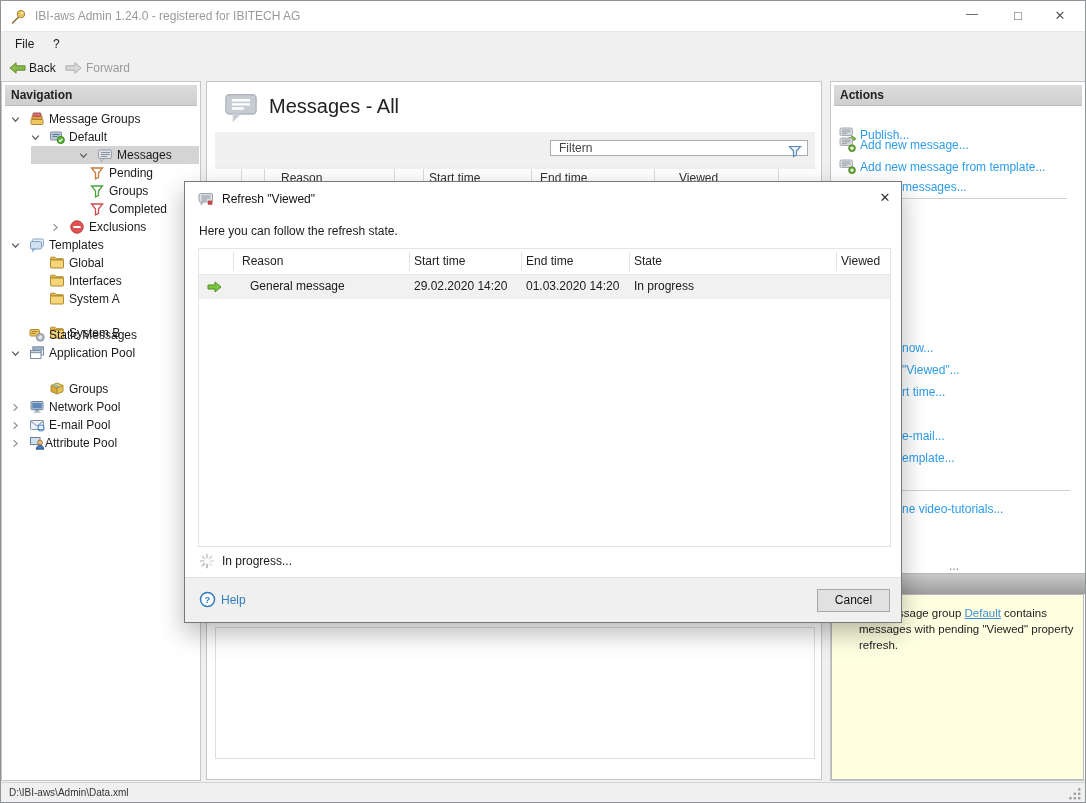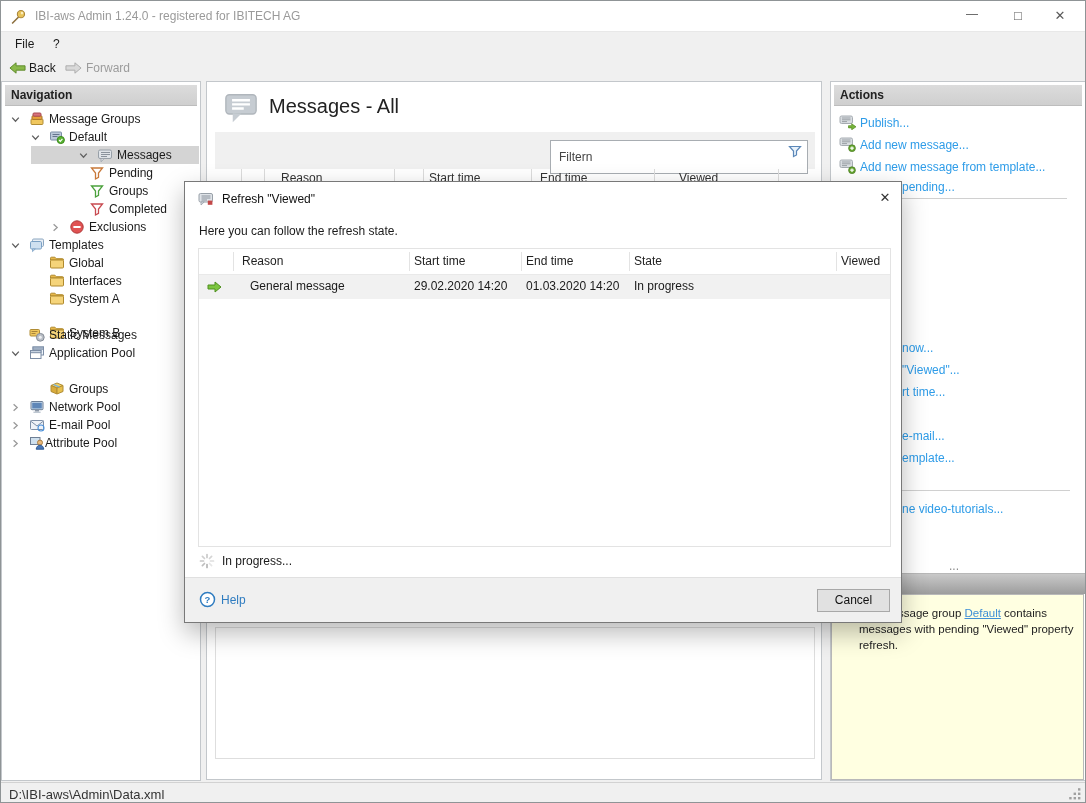--- a/index.html
+++ b/index.html
@@ -35,21 +35,21 @@
   .tree-row{position:absolute;left:1px;right:1px;height:18px;line-height:18px}
   .tree-row.selected{background:#d4d4d4}
   .tree-chev{position:absolute;top:5px;width:9px;height:9px}
   .tree-ico{position:absolute;top:1px;width:16px;height:16px}
   .tree-label{position:absolute;top:0;white-space:nowrap}
 
   
   .main-title{position:absolute;left:62px;top:13px;font-size:20px;color:#222;white-space:nowrap}
   .main-title-icon{position:absolute;left:16px;top:10px;width:36px;height:33px}
   .filter-strip{position:absolute;left:8px;top:50px;width:600px;height:37px;background:#f0f0f0}
-  .filter-input{position:absolute;left:343px;top:58px;width:258px;height:34px;border:1px solid #a8adb2;
+  .filter-input{position:absolute;left:343px;top:58px;width:258px;height:16px;border:1px solid #a8adb2;
       background:#fff;font:12px "Liberation Sans",sans-serif;padding:0 26px 0 8px;color:#a16207}
   .filter-input::placeholder{color:#444;opacity:1}
   .filter-funnel{position:absolute;left:580px;top:61px;width:16px;height:16px}
   .col-label{position:absolute;color:#333;white-space:nowrap}
   .col-sep{position:absolute;width:1px;height:13px;background:#dcdcdc}
   .preview-box{position:absolute;left:8px;top:545px;width:600px;height:132px;border:1px solid #dedede;background:#fff}
 
   
   .action-row{position:absolute;left:0;right:0;height:18px;line-height:18px;white-space:nowrap}
   .action-ico{position:absolute;left:8px;top:1px;width:18px;height:15px}
@@ -82,21 +82,21 @@
   .dlg-spinner{position:absolute;left:14px;top:371px;width:16px;height:16px}
   .dlg-status{position:absolute;left:37px;top:372px}
   .dlg-footer{position:absolute;left:0;right:0;bottom:0;height:45px;background:#f0f0f0;border-top:1px solid #e0e0e0}
   .help-icon{position:absolute;left:14px;top:13px;width:17px;height:17px}
   .help-label{position:absolute;left:36px;top:15px;color:#2f7cc0}
   .cancel-btn{position:absolute;left:632px;top:11px;width:73px;height:23px;background:#e1e1e1;
       border:1px solid #a8a8a8;text-align:center;line-height:21px;color:#111}
 
   
   .statusbar{position:absolute;left:0;top:781px;width:100%;height:22px;background:#f0f0f0;border-top:1px solid #d2d2d2}
-  .status-path{position:absolute;left:8px;top:4px;font-size:13px;color:#333}
+  .status-path{position:absolute;left:8px;top:4px;font-size:10px;color:#333}
   .grip{position:absolute;right:3px;bottom:3px;width:13px;height:13px}
 </style>
 </head>
 <body>
 
 <div class="titlebar">
   <span class="app-icon">
       <svg style="width:100%;height:100%;display:block" viewBox="0 0 16 16">
         <path d="M2 14.5 8.3 8.2" stroke="#8a6d3b" stroke-width="1.4"></path>
         <circle cx="10.3" cy="5.8" r="3.4" fill="#e8c35a" stroke="#a8853a"></circle>
@@ -382,21 +382,21 @@
       <div class="col-sep" style="left: 324px; top: 87px;"></div>
       <div class="col-sep" style="left: 447px; top: 87px;"></div>
       <div class="col-sep" style="left: 571px; top: 87px;"></div>
     </div>
   <div class="preview-box"></div>
 </div>
 
 <div class="panel" style="left:829px;top:80px;width:256px;height:700px">
   <div class="panel-header">Actions</div>
   <div id="actions-list" class="abs" style="left:0;top:0;right:0;bottom:0">
-      <div class="action-row" style="top: 32px; text-decoration: underline;">
+      <div class="action-row" style="top: 44px; text-decoration: underline;">
         <div class="action-ico">
           <svg style="width:100%;height:100%;display:block" viewBox="0 0 18 15">
             <rect x="1" y="1" width="12.5" height="7.5" rx="1.5" fill="#d9dde1" stroke="#a6acb2"></rect>
             <path d="M3 3h8.5M3 4.8h8.5M3 6.6h5" stroke="#9aa0a6"></path>
             <path d="M9.5 10.7h3.2V8.8l4.3 3-4.3 3v-1.9H9.5z" fill="#76b43a" stroke="#538a1f" stroke-width=".7"></path>
           </svg>
         </div>
         <div class="action-label">Publish...</div>
       </div>
       <div class="action-row" style="top: 54px;">
@@ -418,21 +418,21 @@
             <circle cx="13" cy="11.2" r="3.4" fill="#67a832" stroke="#48791c" stroke-width=".7"></circle>
             <path d="M13 9.4v3.6M11.2 11.2h3.6" stroke="#fff" stroke-width="1.2"></path>
           </svg>
         </div>
         <div class="action-label">Add new message from template...</div>
       </div>
     </div>
 </div>
 
 <div id="action-frags">
-    <div class="frag" style="left: 901px; top: 179px;">pending...</div>
+    <div class="frag" style="left: 901px; top: 179px;">messages...</div>
     <div class="frag" style="left: 901px; top: 340px;">now...</div>
     <div class="frag" style="left: 901px; top: 362px;">"Viewed"...</div>
     <div class="frag" style="left: 901px; top: 384px;">rt time...</div>
     <div class="frag" style="left: 901px; top: 428px;">e-mail...</div>
     <div class="frag" style="left: 901px; top: 450px;">emplate...</div>
     <div class="frag" style="left: 901px; top: 501px;">ne video-tutorials...</div>
     <div class="frag muted" style="left: 948px; top: 558px;">...</div>
   </div>
 <div class="action-sep" style="left:901px;top:197px;width:165px"></div>
 <div class="action-sep" style="left:901px;top:489px;width:168px"></div>

